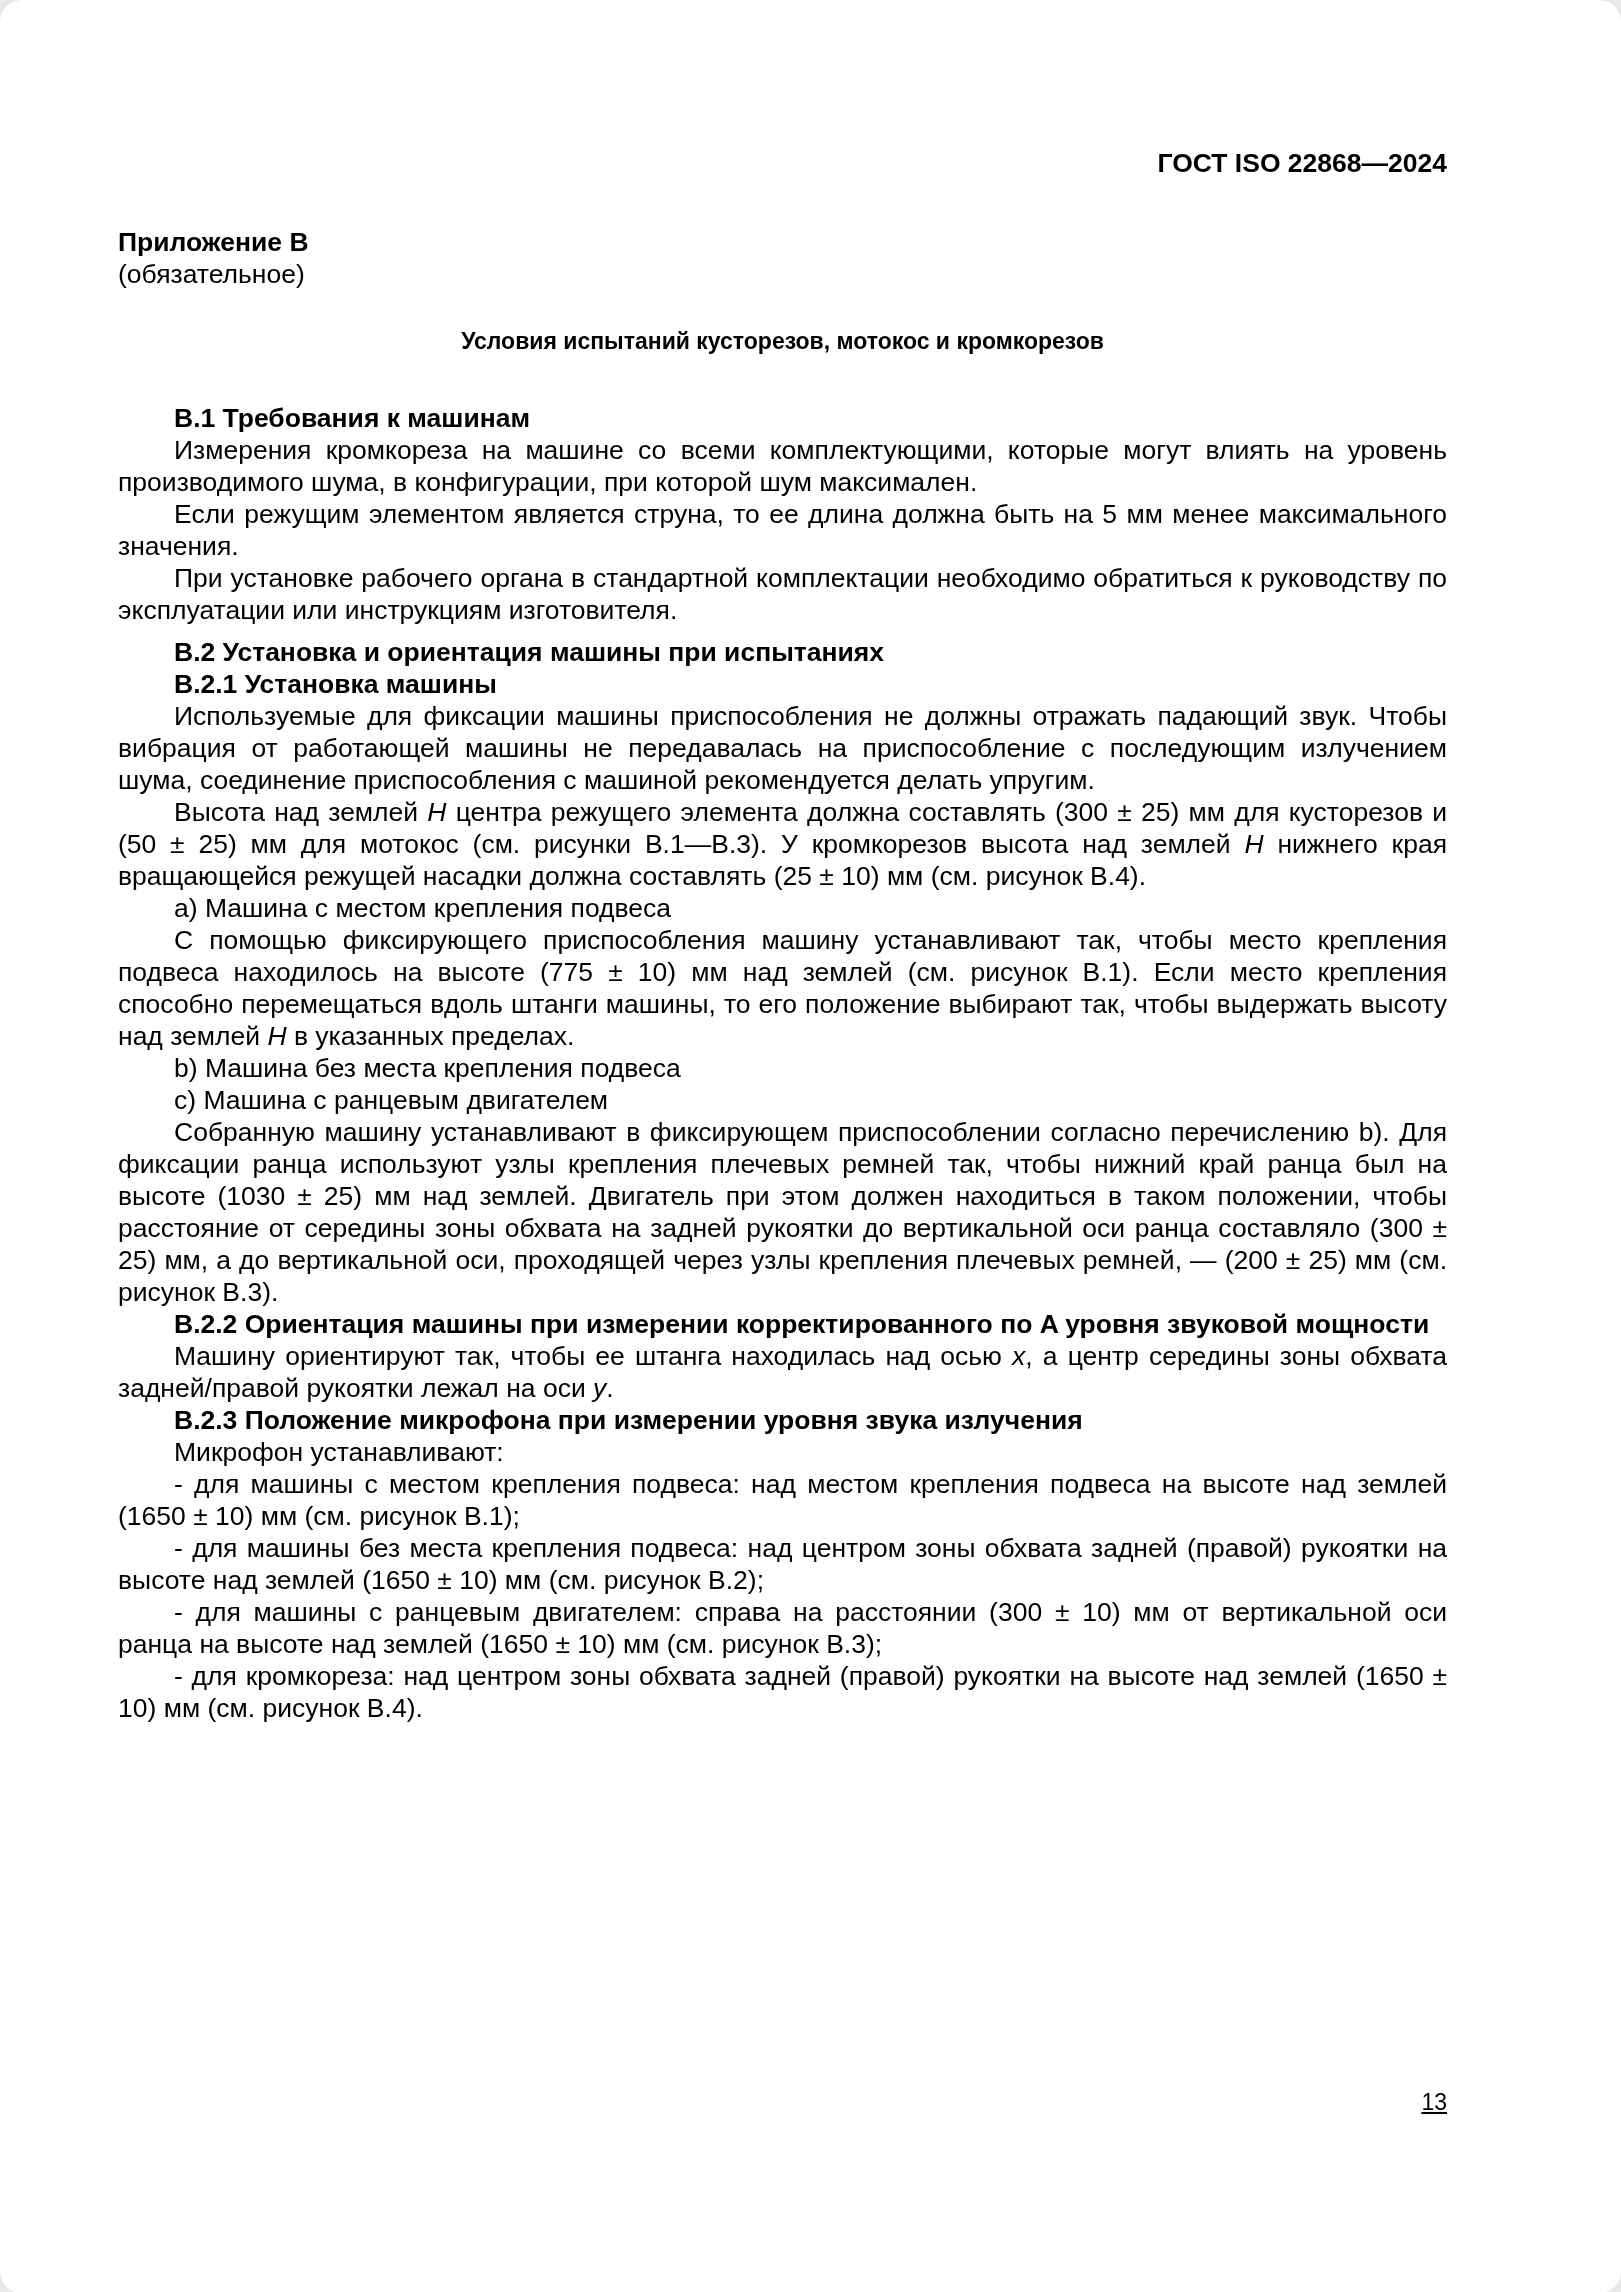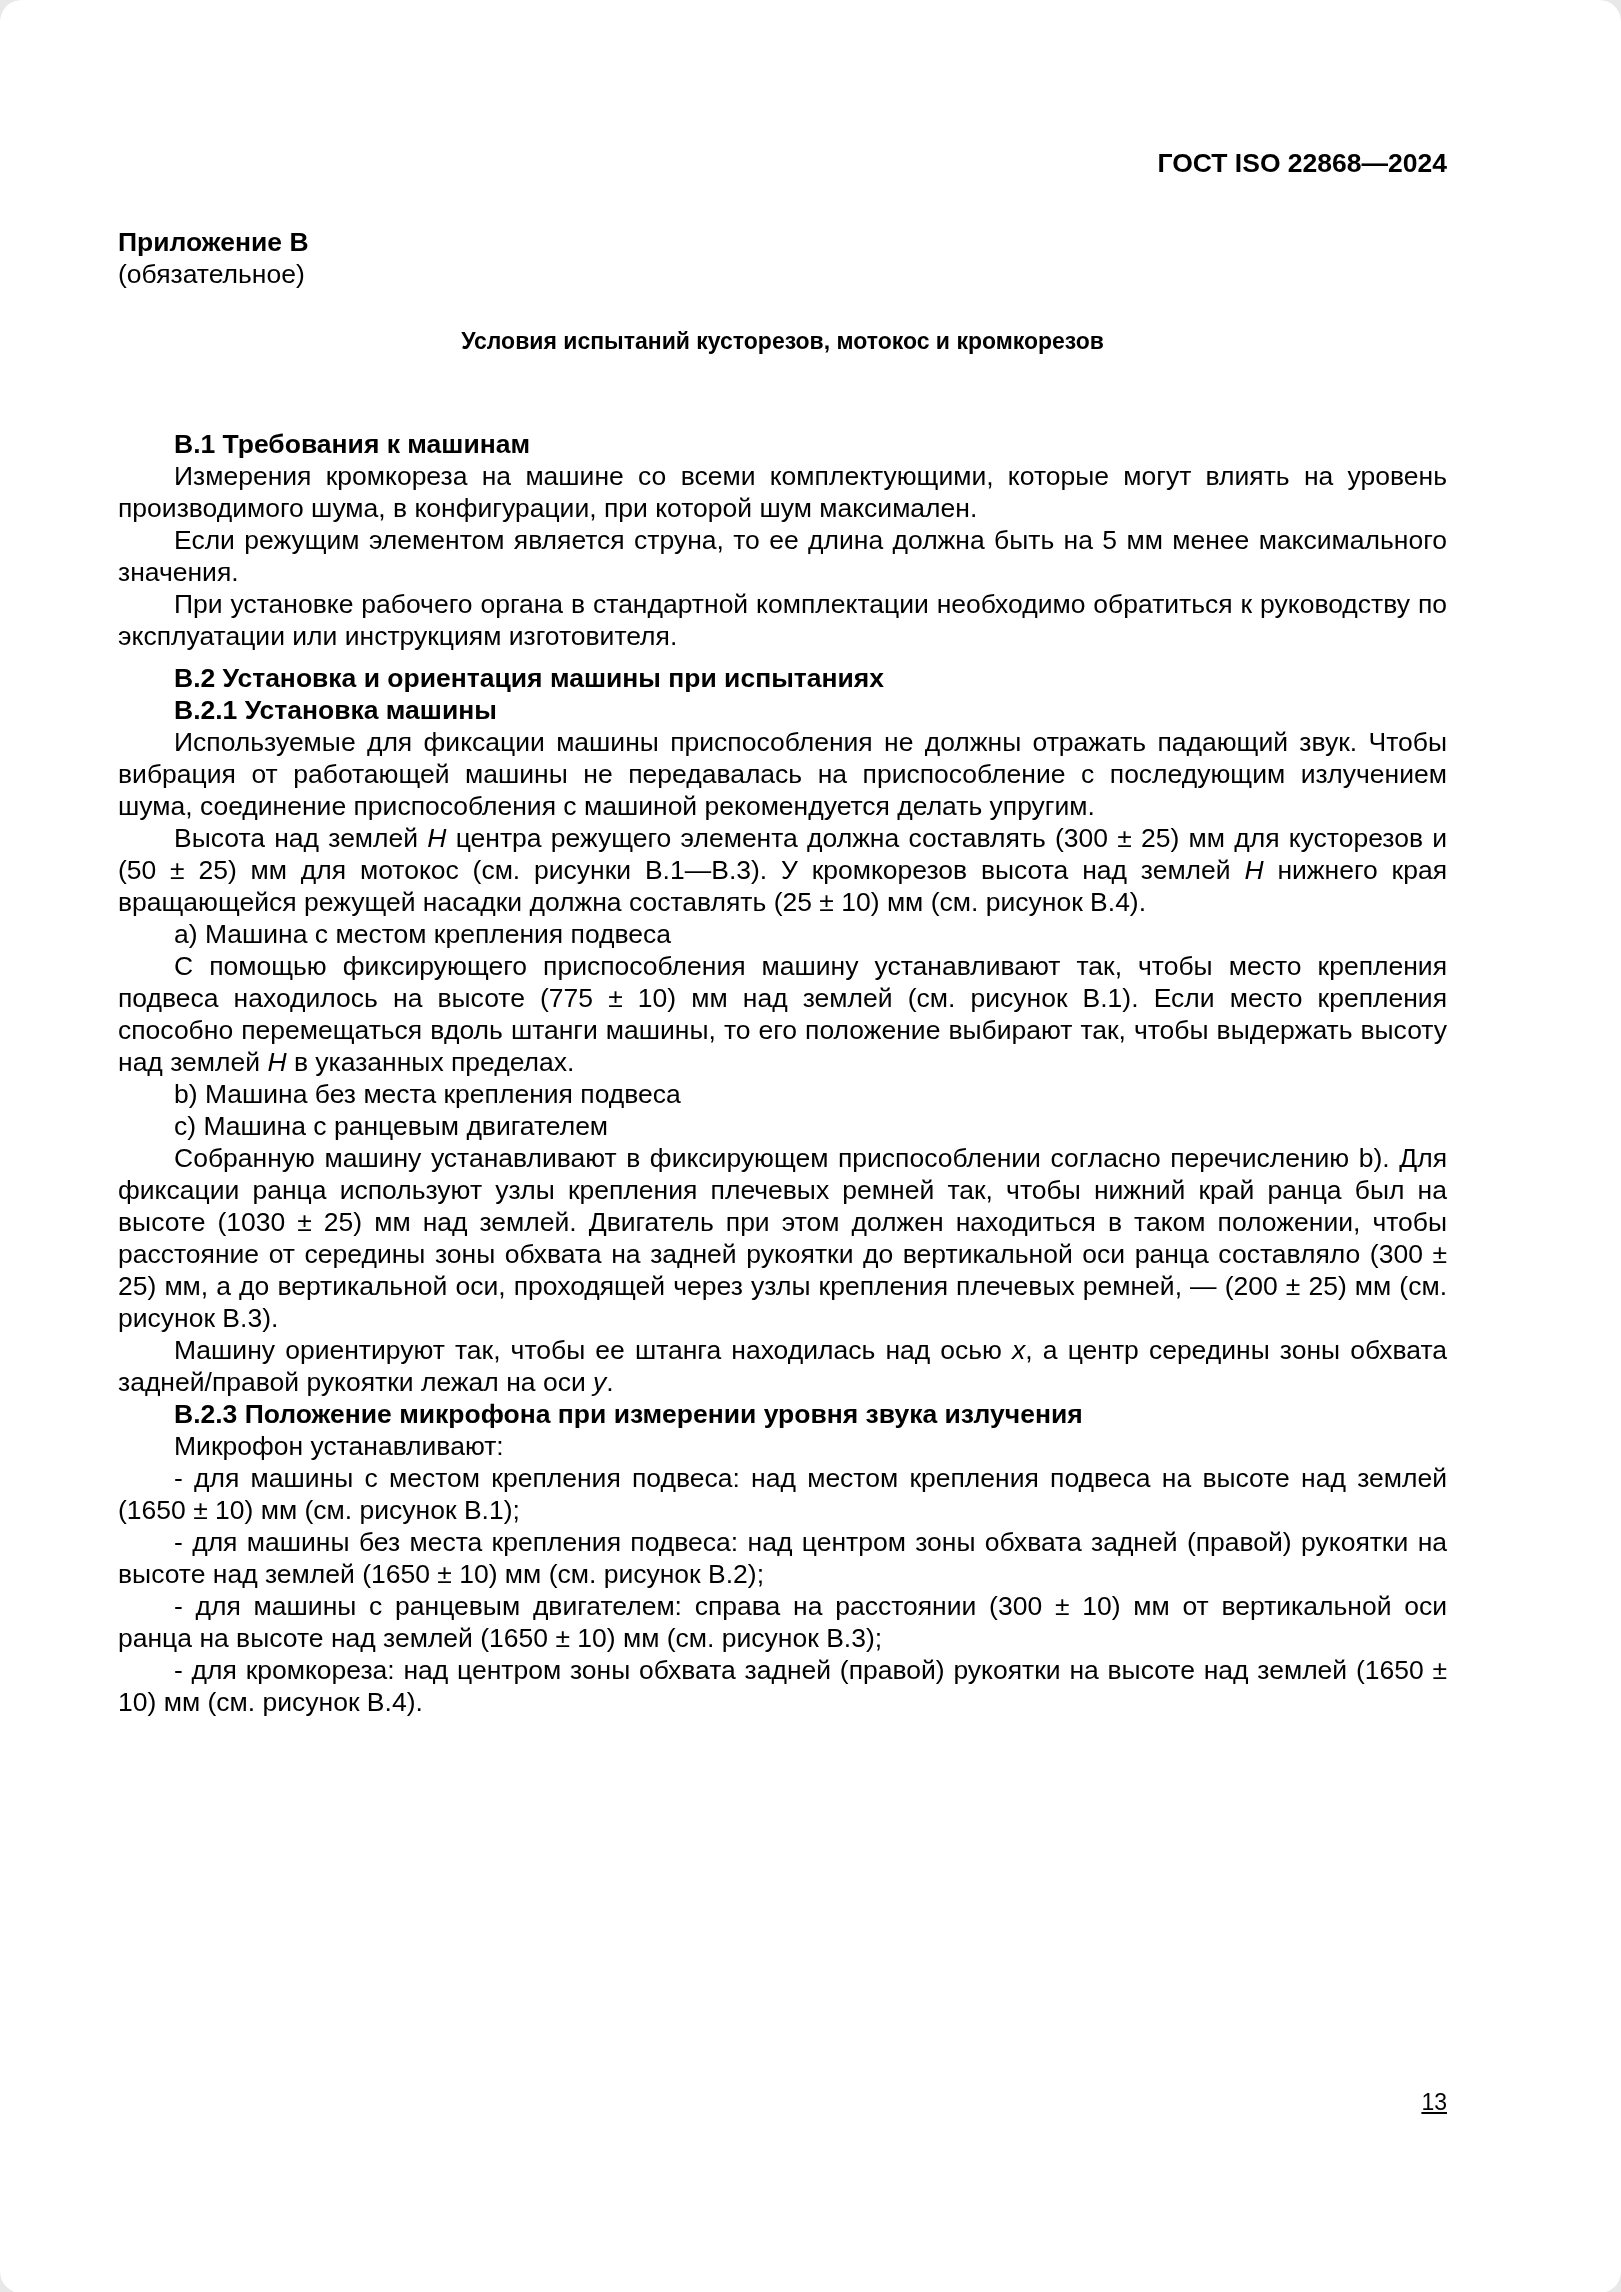--- a/index.html
+++ b/index.html
@@ -38,21 +38,21 @@
   .doc-title {
     margin-top: 35px;
     text-align: center;
     font-weight: bold;
     font-size: 23px;
   }
   p.heading {
     font-weight: bold;
     text-indent: 56px;
   }
-  .h-b1 { margin-top: 71px; }
+  .h-b1 { margin-top: 45px; }
   .h-b2 { margin-top: 9.8px; }
   p.body {
     text-align: justify;
     text-indent: 56px;
   }
   p.body i { font-style: italic; }
   .page-number {
     position: absolute;
     top: 2086px;
     right: 174px;
@@ -83,20 +83,21 @@
 
     <p class="heading">В.2.1 Установка машины</p>
     <p class="body">Используемые для фиксации машины приспособления не должны отражать падающий звук. Чтобы вибрация от работающей машины не передавалась на приспособление с последующим излучением шума, соединение приспособления с машиной рекомендуется делать упругим.</p>
     <p class="body"><span>Высота над землей </span><i>H</i><span> центра режущего элемента должна составлять (300 ± 25) мм для кусторезов и (50 ± 25) мм для мотокос (см. рисунки В.1—В.3). У кромкорезов высота над землей </span><i>H</i><span> нижнего края вращающейся режущей насадки должна составлять (25 ± 10) мм (см. рисунок В.4).</span></p>
     <p class="body">a) Машина с местом крепления подвеса</p>
     <p class="body"><span>С помощью фиксирующего приспособления машину устанавливают так, чтобы место крепления подвеса находилось на высоте (775 ± 10) мм над землей (см. рисунок В.1). Если место крепления способно перемещаться вдоль штанги машины, то его положение выбирают так, чтобы выдержать высоту над землей </span><i>H</i><span> в указанных пределах.</span></p>
     <p class="body">b) Машина без места крепления подвеса</p>
     <p class="body">c) Машина с ранцевым двигателем</p>
     <p class="body">Собранную машину устанавливают в фиксирующем приспособлении согласно перечислению b). Для фиксации ранца используют узлы крепления плечевых ремней так, чтобы нижний край ранца был на высоте (1030 ± 25) мм над землей. Двигатель при этом должен находиться в таком положении, чтобы расстояние от середины зоны обхвата на задней рукоятки до вертикальной оси ранца составляло (300 ± 25) мм, а до вертикальной оси, проходящей через узлы крепления плечевых ремней, — (200 ± 25) мм (см. рисунок В.3).</p>
 
+    <p class="heading">В.2.2 Ориентация машины при измерении корректированного по A уровня звуковой мощности</p>
     <p class="body"><span>Машину ориентируют так, чтобы ее штанга находилась над осью </span><i>x</i><span>, а центр середины зоны обхвата задней/правой рукоятки лежал на оси </span><i>y</i><span>.</span></p>
 
     <p class="heading">В.2.3 Положение микрофона при измерении уровня звука излучения</p>
     <p class="body">Микрофон устанавливают:</p>
     <p class="body">- для машины с местом крепления подвеса: над местом крепления подвеса на высоте над землей (1650 ± 10) мм (см. рисунок В.1);</p>
     <p class="body">- для машины без места крепления подвеса: над центром зоны обхвата задней (правой) рукоятки на высоте над землей (1650 ± 10) мм (см. рисунок В.2);</p>
     <p class="body">- для машины с ранцевым двигателем: справа на расстоянии (300 ± 10) мм от вертикальной оси ранца на высоте над землей (1650 ± 10) мм (см. рисунок В.3);</p>
     <p class="body">- для кромкореза: над центром зоны обхвата задней (правой) рукоятки на высоте над землей (1650 ± 10) мм (см. рисунок В.4).</p>
 
   </div>

